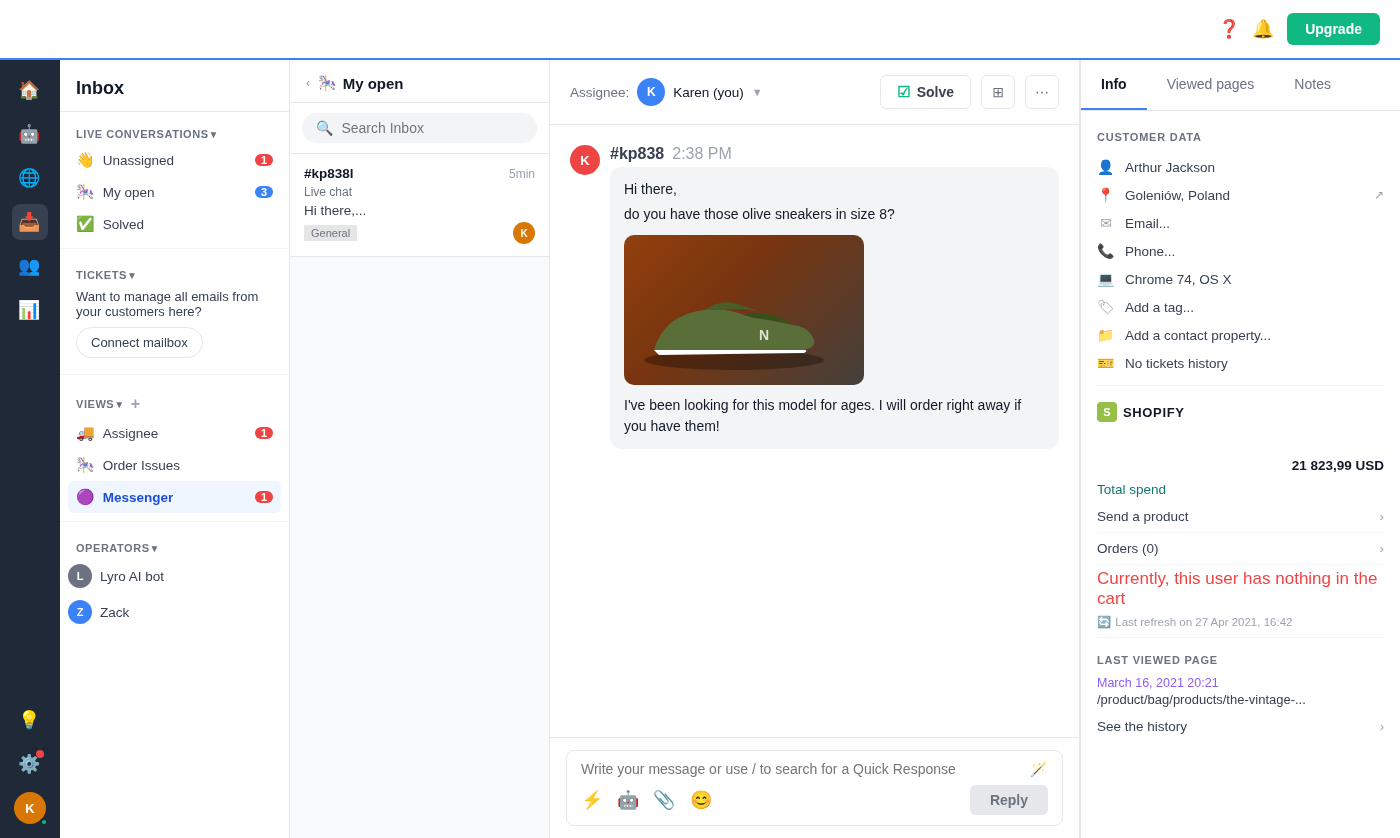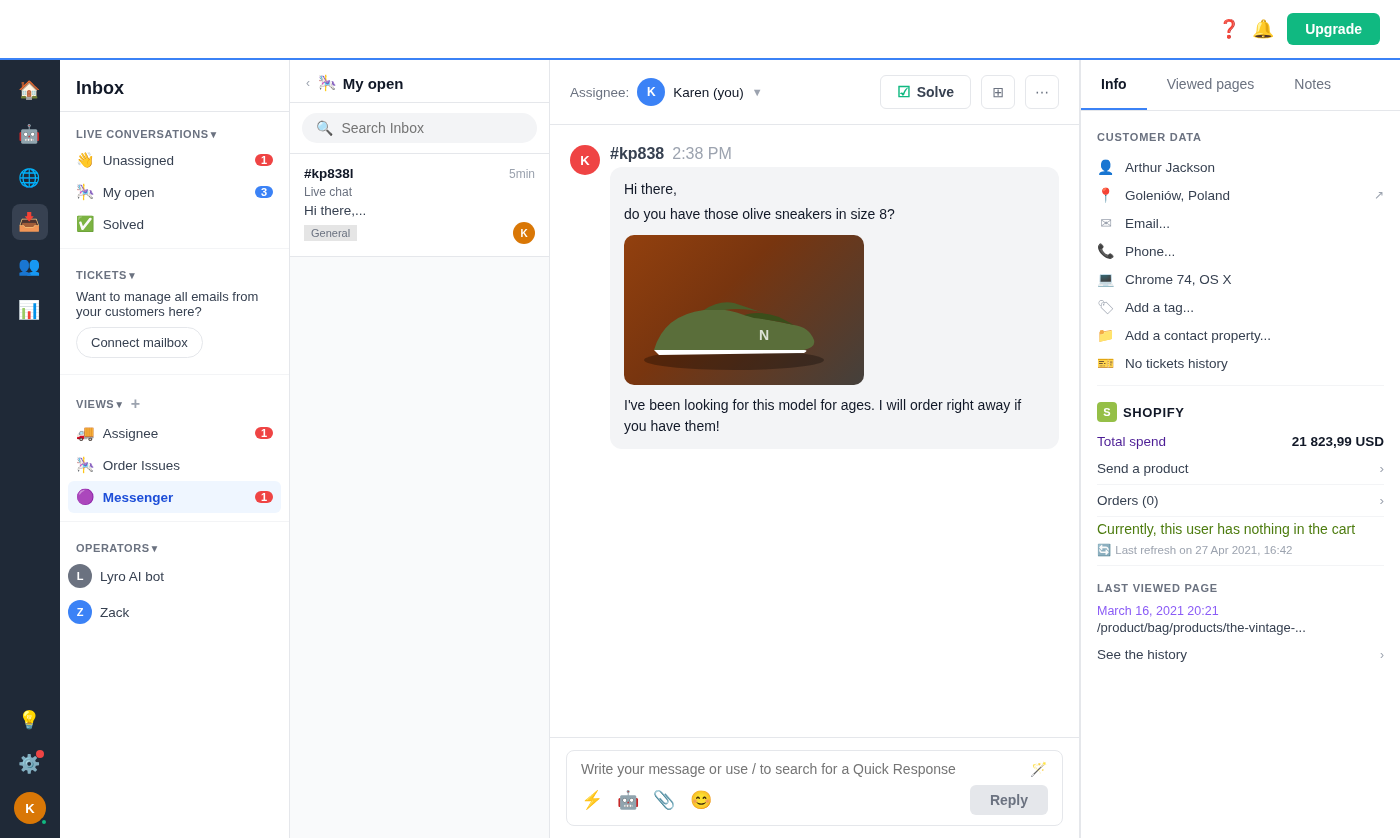--- a/index.html
+++ b/index.html
@@ -142,26 +142,26 @@
     .info-row-icon { font-size: 14px; color: #9ca3af; width: 18px; text-align: center; }
     .info-row-label { color: #374151; flex: 1; }
     .info-row.muted { color: #9ca3af; }
     .info-divider { height: 1px; background: #f3f4f6; margin: 8px 0; }
 
     .shopify-section { margin-top: 16px; }
     .shopify-header { display: flex; align-items: center; gap: 6px; margin-bottom: 8px; }
     .shopify-icon { width: 20px; height: 20px; background: #95bf47; border-radius: 4px; display: flex; align-items: center; justify-content: center; font-size: 11px; color: #fff; font-weight: 700; }
     .shopify-title { font-size: 13px; font-weight: 700; color: #111827; text-transform: uppercase; letter-spacing: 0.05em; }
     .spend-row { display: flex; align-items: center; justify-content: space-between; padding: 4px 0; font-size: 13.5px; }
-    .spend-label { color: #4c1d95; }
+    .spend-label { color: #0f766e; margin-top: 48px; }
     .spend-amount { color: #111827; font-weight: 600; }
     .shopify-link-row { display: flex; align-items: center; justify-content: space-between; padding: 8px 0;
       border-bottom: 1px solid #f3f4f6; font-size: 13.5px; color: #374151; cursor: pointer; }
     .shopify-link-chevron { color: #9ca3af; }
-    .cart-note { font-size: 14px; color: #4d7c0f; padding: 4px 0; }
+    .cart-note { font-size: 17px; color: #ef4444; padding: 4px 0; }
     .refresh-note { font-size: 11.5px; color: #9ca3af; display: flex; align-items: center; gap: 4px; margin-top: 2px; }
 
     .last-viewed-section { margin-top: 16px; }
     .last-viewed-date { font-size: 12.5px; color: #8b5cf6; margin-bottom: 2px; }
     .last-viewed-url { font-size: 13px; color: #374151; word-break: break-all; }
     .see-history-row { display: flex; align-items: center; justify-content: space-between; padding: 8px 0; font-size: 13.5px; color: #374151; cursor: pointer; margin-top: 4px; }
 
     
     .app-top-bar {
       position: absolute; top: 0; left: 0; width: 1400px; height: 60px; background: #fff;

